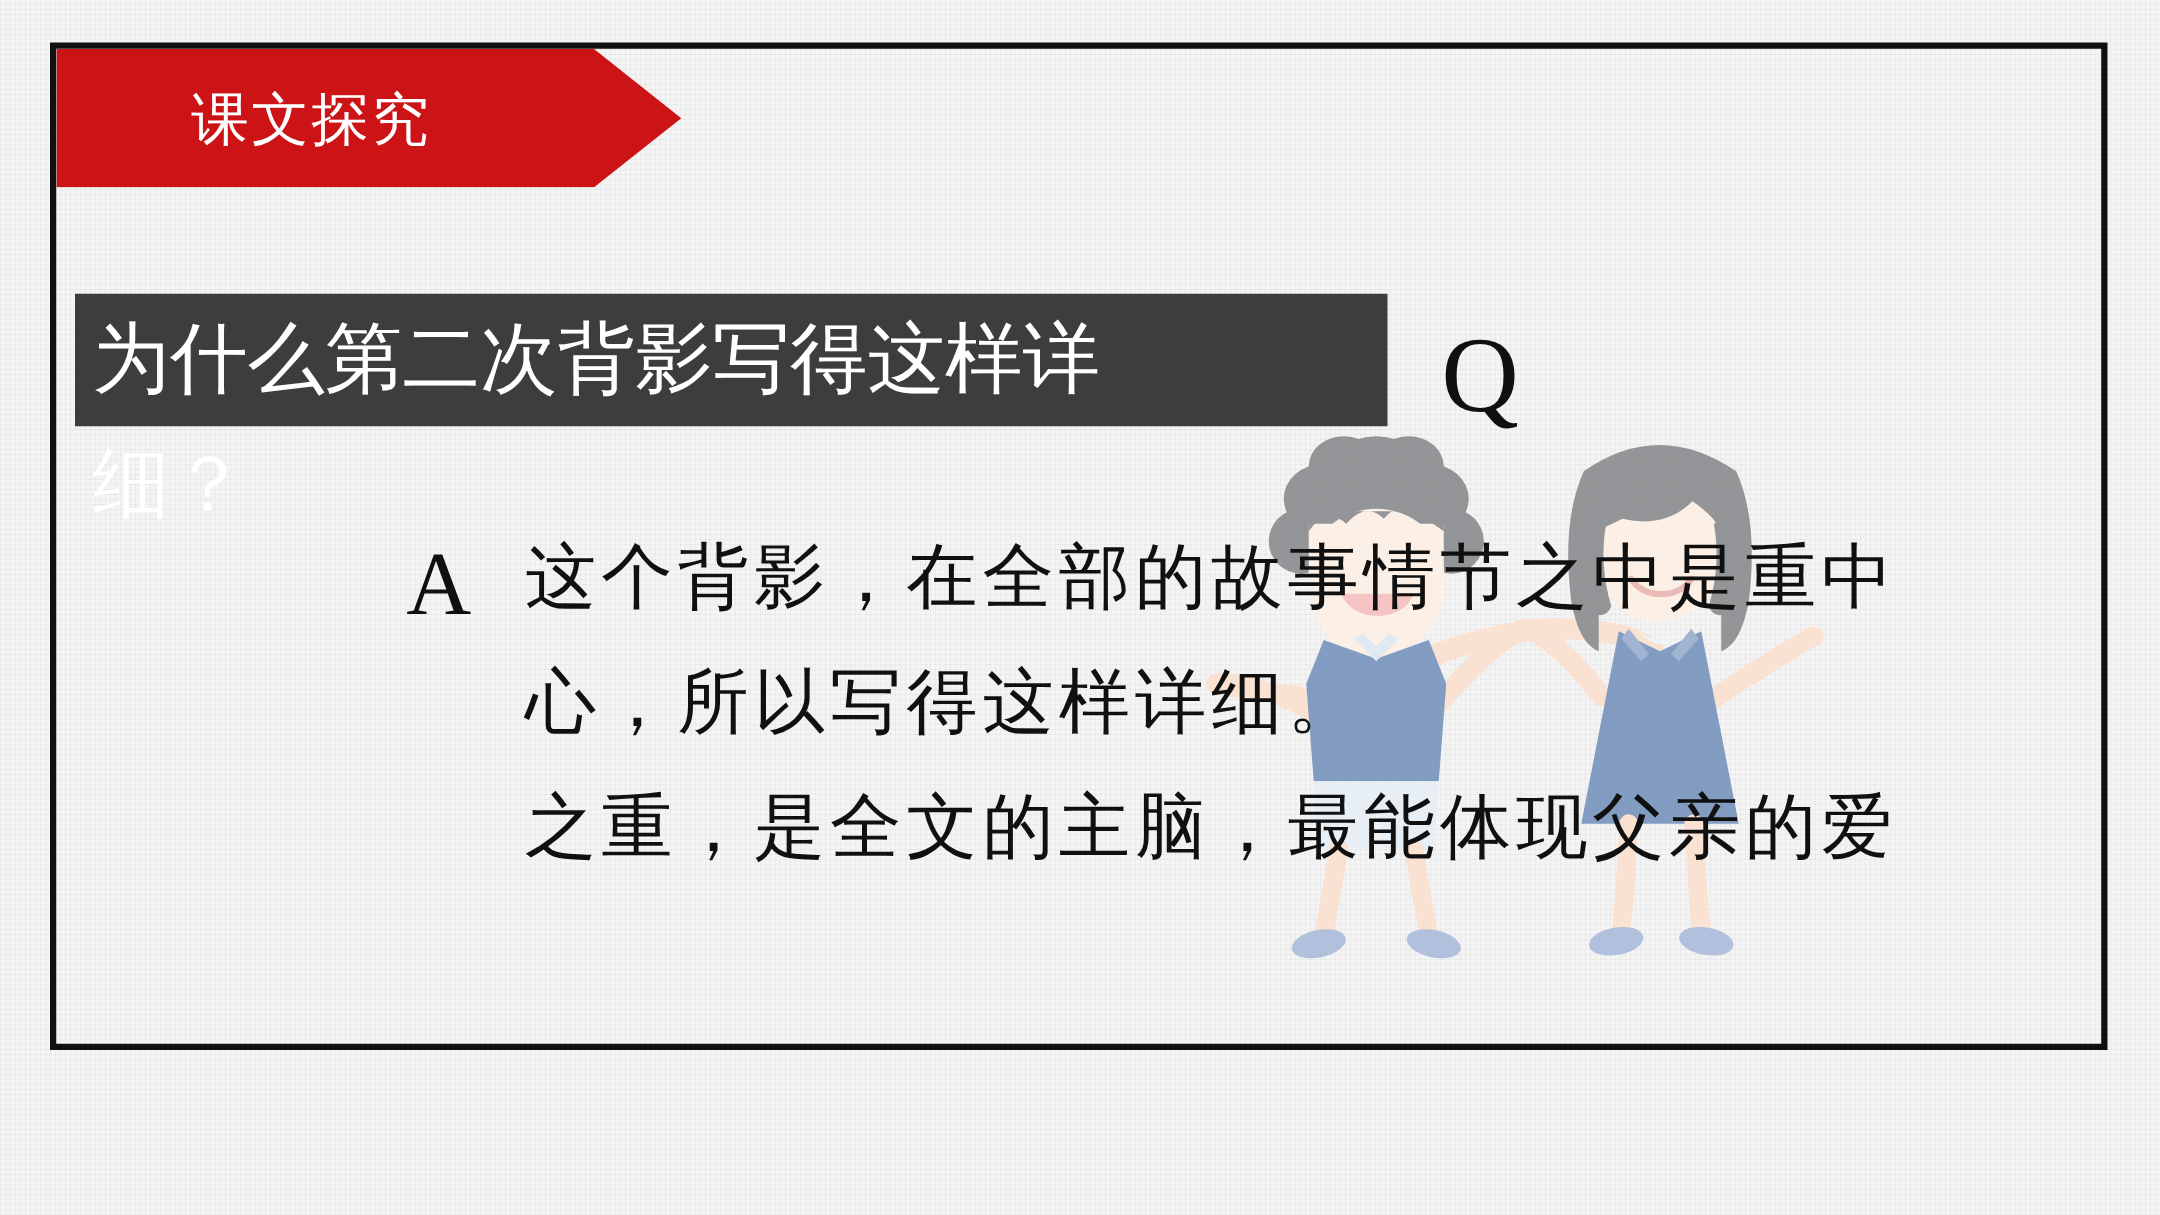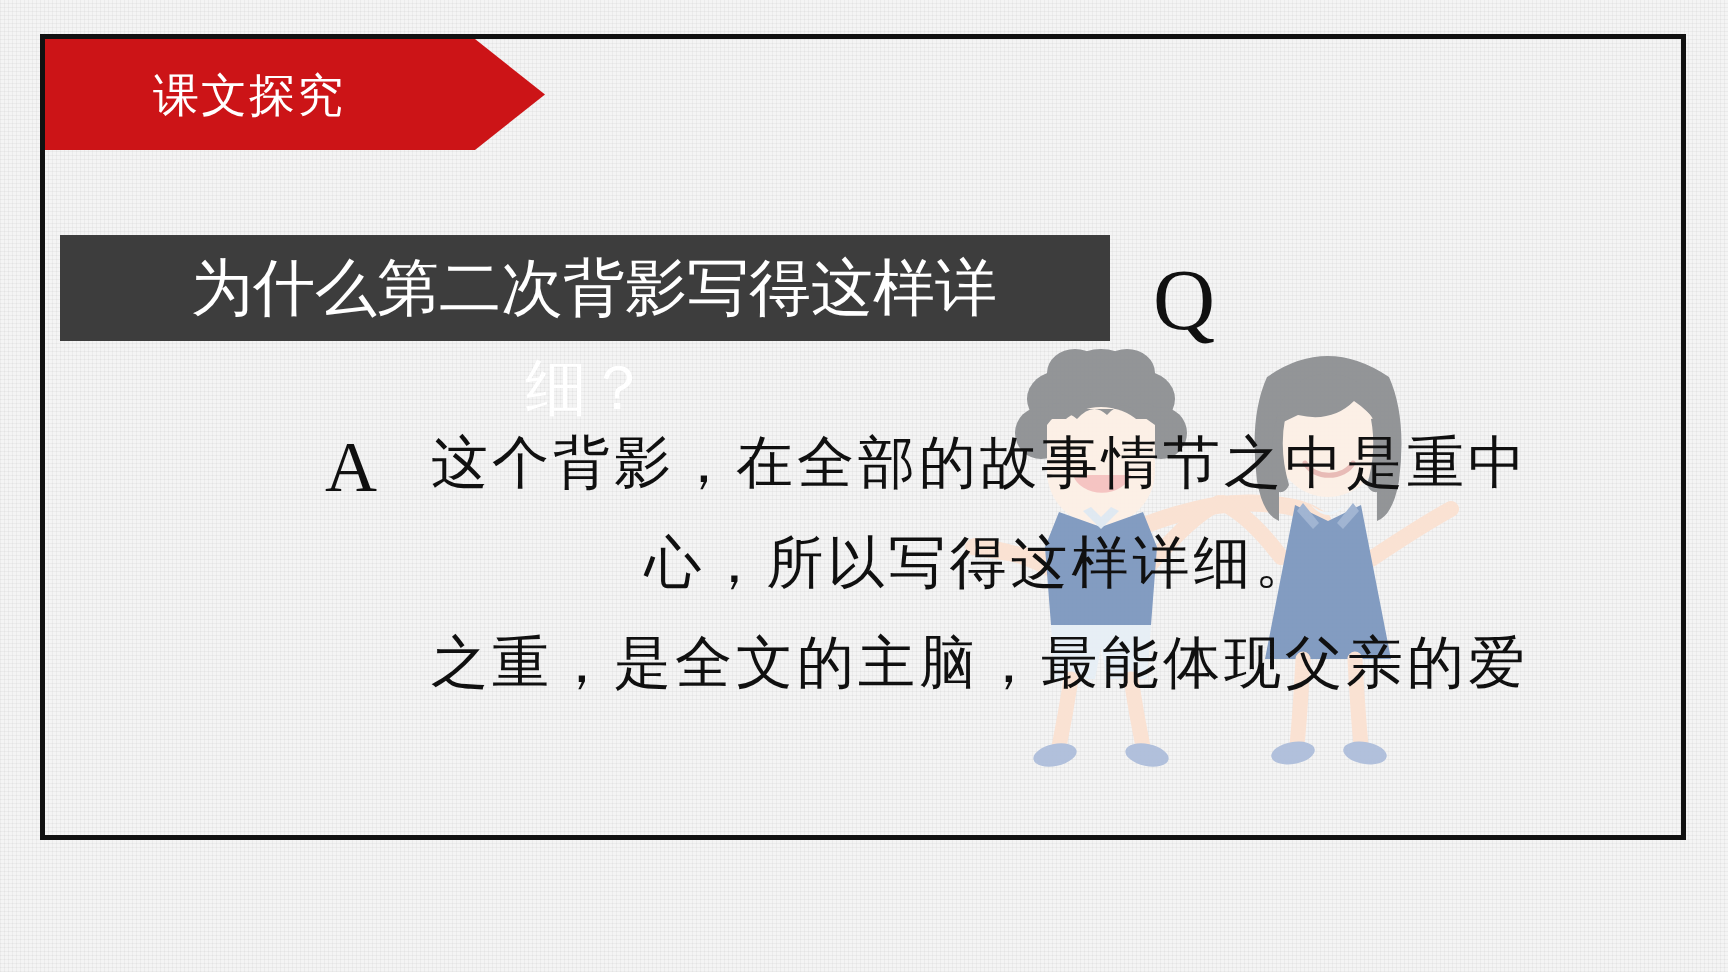--- a/index.html
+++ b/index.html
@@ -14,21 +14,20 @@
 
   
   #slide-root {
     position: relative;
     width: 1728px;
     height: 972px;
     background:
       repeating-linear-gradient(0deg, rgba(0,0,0,0.035) 0px, rgba(0,0,0,0.035) 1px, rgba(0,0,0,0) 1px, rgba(0,0,0,0) 4px),
       repeating-linear-gradient(90deg, rgba(0,0,0,0.035) 0px, rgba(0,0,0,0.035) 1px, rgba(0,0,0,0) 1px, rgba(0,0,0,0) 4px),
       #f4f4f4;
-    text-align: center;
   }
 
   
   #content-frame {
     position: absolute;
     left: 40px;
     top: 34px;
     width: 1646px;
     height: 806px;
     border: 5px solid #111111;
@@ -74,21 +73,21 @@
     color: #ffffff;
     font-size: 62px;
     line-height: 94px;
     font-weight: 400;
     letter-spacing: 0px;
     white-space: nowrap;
     font-family: "Liberation Sans", "DejaVu Sans", sans-serif;
   }
   .q-line.highlighted {
     background: #3d3d3d;
-    padding: 6px 10px 6px 28px;
+    padding: 6px 10px 6px 14px;
     box-decoration-break: clone;
     -webkit-box-decoration-break: clone;
   }
   .q-line.unhighlighted {
     padding: 0px 10px 0px 14px;
     
     color: #ffffff;
     text-shadow: 0 0 1px rgba(0,0,0,0.06);
   }
 

